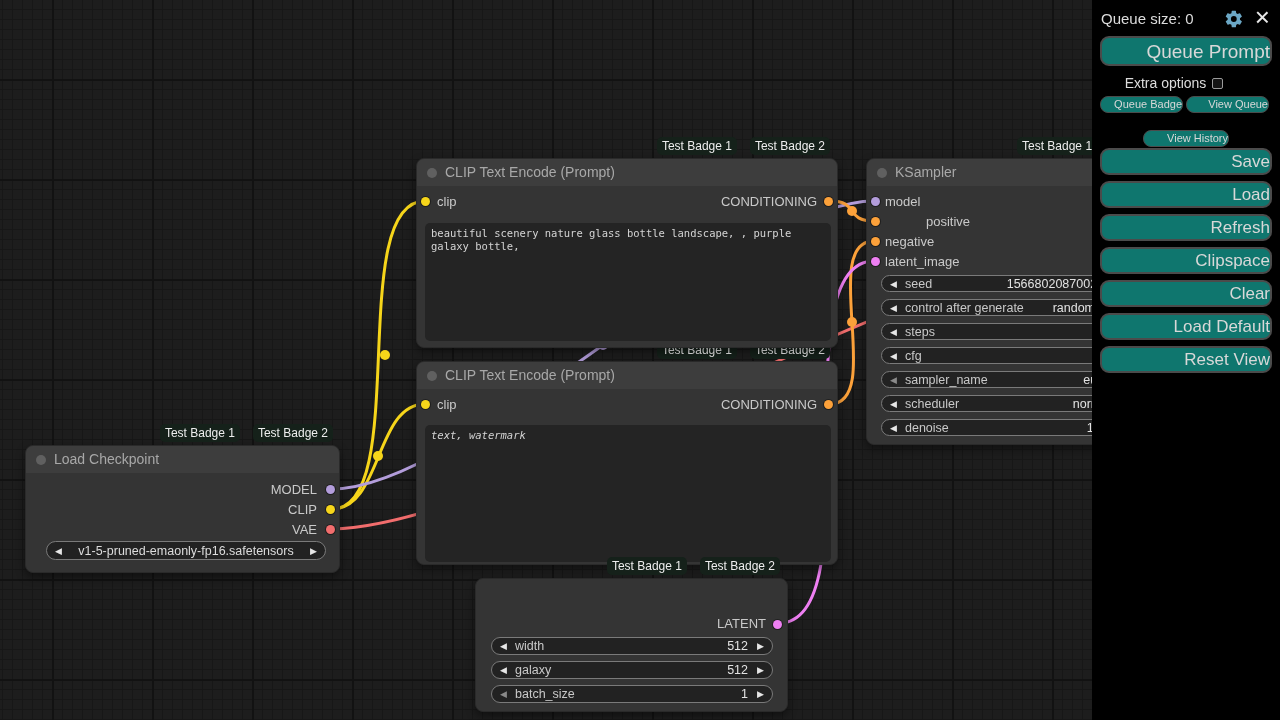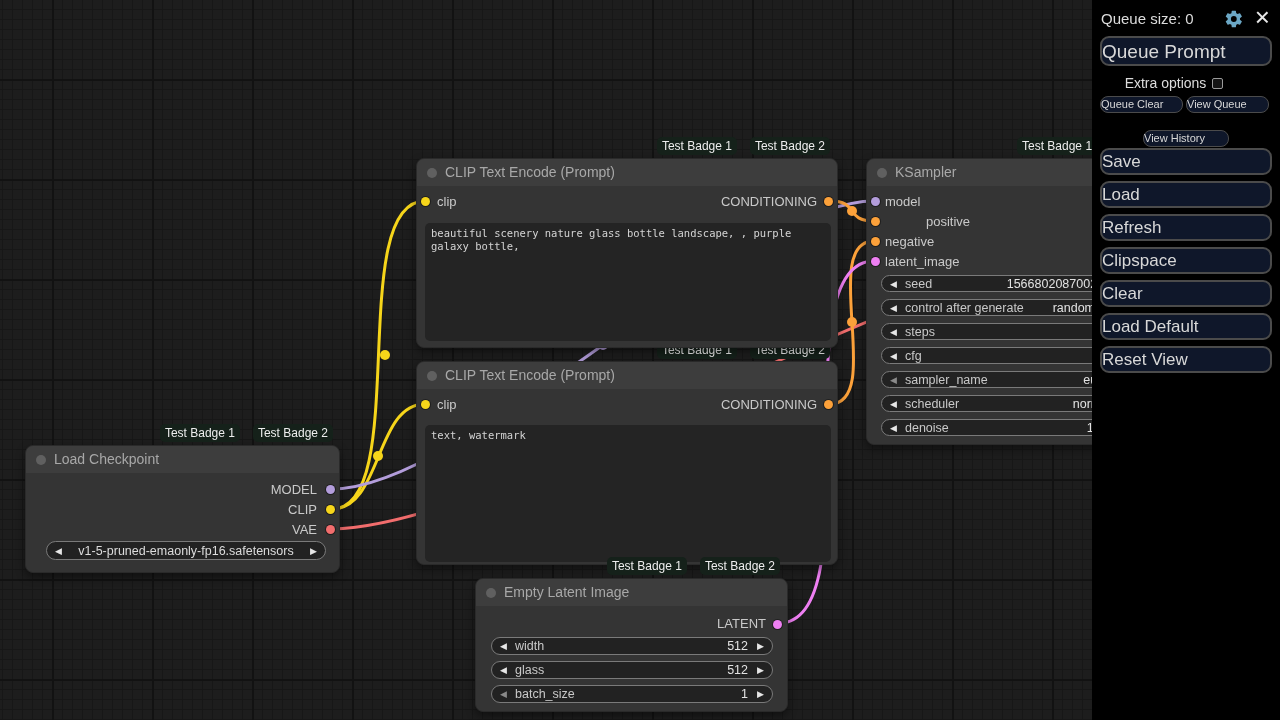--- a/index.html
+++ b/index.html
@@ -69,22 +69,22 @@
   .w-value { position:absolute; right:24px; top:50%; transform:translateY(-50%); color:#e2e2e2; white-space:nowrap; }
   .w-center{ position:absolute; left:20px; right:20px; top:50%; transform:translateY(-50%);
              text-align:center; color:#dcdcdc; white-space:nowrap; overflow:hidden; }
 
   #sidebar {
     position:absolute; left:1092px; top:0; width:188px; height:720px;
     background:#000; z-index:10; color:#dcdcdc;
   }
   .sb-text { position:absolute; white-space:nowrap; }
   .sb-btn {
-    position:absolute; background:#0f172a; border:2px solid #4b4b4b; border-radius:9px;
-    color:#d8d8d8; text-align:left; white-space:nowrap; cursor:default;
+    position:absolute; background:#0f766e; border:2px solid #4b4b4b; border-radius:9px;
+    color:#d8d8d8; text-align:right; white-space:nowrap; cursor:default;
   }
   .sb-btn.big   { left:8px; width:172px; height:27px; font-size:17px; line-height:24px; }
   .sb-btn.small { height:17px; font-size:11px; line-height:14px; border-width:1.5px; border-radius:8px; }
   .checkbox {
     display:inline-block; width:11px; height:11px; border:1px solid #9a9a9a;
     background:#141414; border-radius:2px; vertical-align:-1px; margin-left:6px;
   }
   .close-x { position:absolute; right:10px; top:2px; font-size:26px; color:#e8e8e8; }
 </style>
 </head>
@@ -115,21 +115,21 @@
       <span class="badge">Test Badge 2</span>
     </div>
     <div class="node-header">
       <span class="collapse-dot"></span>
       <span class="node-title">CLIP Text Encode (Prompt)</span>
     </div>
     <span class="pdot" style="left:4px; top:38px; background:var(--clip);"></span>
     <span class="plabel" style="left:20px; top:35px;">clip</span>
     <span class="plabel" style="right:20px; top:35px;">CONDITIONING</span>
     <span class="pdot" style="right:4px; top:38px; background:var(--conditioning);"></span>
-    <textarea class="prompt" spellcheck="false" style="left: 8px; right: 8px; width: 406px; top: 63px; height: 137px;">text, watermark</textarea>
+    <textarea class="prompt" spellcheck="false" style="left: 8px; right: 8px; width: 406px; top: 63px; height: 137px; font-style: italic;">text, watermark</textarea>
   </div>
 
   <div class="node" style="left:25px; top:445px; width:315px; height:128px; z-index:3;">
     <div class="badges" style="right:6px;">
       <span class="badge">Test Badge 1</span>
       <span class="badge">Test Badge 2</span>
     </div>
     <div class="node-header">
       <span class="collapse-dot"></span>
       <span class="node-title">Load Checkpoint</span>
@@ -223,35 +223,31 @@
       <span class="w-value">1.00</span>
       <span class="w-arrow r">▶</span>
     </div>
   </div>
 
   <div class="node" style="left:475px; top:578px; width:313px; height:134px; z-index:5;">
     <div class="badges">
       <span class="badge">Test Badge 1</span>
       <span class="badge">Test Badge 2</span>
     </div>
-    <div class="node-header">
-      <span class="collapse-dot"></span>
-      <span class="node-title">Empty Latent Image</span>
-    </div>
     <span class="plabel" style="right:21px; top:37px;">LATENT</span>
     <span class="pdot" style="right:5px; top:41px; background:var(--latent);"></span>
     <div class="widget" style="left:15px; width:282px; top:58px; height:18px;">
       <span class="w-arrow l">◀</span>
       <span class="w-name">width</span>
       <span class="w-value">512</span>
       <span class="w-arrow r">▶</span>
     </div>
     <div class="widget" style="left:15px; width:282px; top:82px; height:18px;">
       <span class="w-arrow l">◀</span>
-      <span class="w-name">glass</span>
+      <span class="w-name">galaxy</span>
       <span class="w-value">512</span>
       <span class="w-arrow r">▶</span>
     </div>
     <div class="widget" style="left:15px; width:282px; top:106px; height:18px;">
       <span class="w-arrow l dim">◀</span>
       <span class="w-name">batch_size</span>
       <span class="w-value">1</span>
       <span class="w-arrow r">▶</span>
     </div>
   </div>
@@ -262,21 +258,21 @@
       <path style="fill:var(--accent)" d="M19.14,12.94a7.07,7.07,0,0,0,.06-.94,7.07,7.07,0,0,0-.06-.94l2.11-1.65a.5.5,0,0,0,.12-.64l-2-3.46a.5.5,0,0,0-.61-.22l-2.49,1a7.31,7.31,0,0,0-1.62-.94l-.38-2.65A.49.49,0,0,0,13.78,2H9.78a.49.49,0,0,0-.49.42L8.91,5.07a7.31,7.31,0,0,0-1.62.94l-2.49-1a.5.5,0,0,0-.61.22l-2,3.46a.5.5,0,0,0,.12.64L4.42,11a7.07,7.07,0,0,0-.06.94,7.07,7.07,0,0,0,.06.94L2.31,14.59a.5.5,0,0,0-.12.64l2,3.46a.5.5,0,0,0,.61.22l2.49-1a7.31,7.31,0,0,0,1.62.94l.38,2.65a.49.49,0,0,0,.49.42h4a.49.49,0,0,0,.49-.42l.38-2.65a7.31,7.31,0,0,0,1.62-.94l2.49,1a.5.5,0,0,0,.61-.22l2-3.46a.5.5,0,0,0-.12-.64ZM11.78,15.5a3.5,3.5,0,1,1,3.5-3.5A3.5,3.5,0,0,1,11.78,15.5Z"></path>
     </svg>
     <span class="close-x">×</span>
 
     <div class="sb-btn" style="left:8px; top:36px; width:172px; height:30px; font-size:19px; line-height:27px;">Queue Prompt</div>
 
     <div class="sb-text" style="left:0; top:75px; width:164px; text-align:center; font-size:14px;">
       <span>Extra options</span><span class="checkbox"></span>
     </div>
 
-    <div class="sb-btn small" style="left:8px; top:96px; width:83px;">Queue Clear</div>
+    <div class="sb-btn small" style="left:8px; top:96px; width:83px;">Queue Badge</div>
     <div class="sb-btn small" style="left:94px; top:96px; width:83px;">View Queue</div>
     <div class="sb-btn small" style="left:51px; top:117px; width:86px;margin-top:13px;">View History</div>
 
     <div class="sb-btn big" style="top:148px;">Save</div>
     <div class="sb-btn big" style="top:181px;">Load</div>
     <div class="sb-btn big" style="top:214px;">Refresh</div>
     <div class="sb-btn big" style="top:247px;">Clipspace</div>
     <div class="sb-btn big" style="top:280px;">Clear</div>
     <div class="sb-btn big" style="top:313px;">Load Default</div>
     <div class="sb-btn big" style="top:346px;">Reset View</div>

